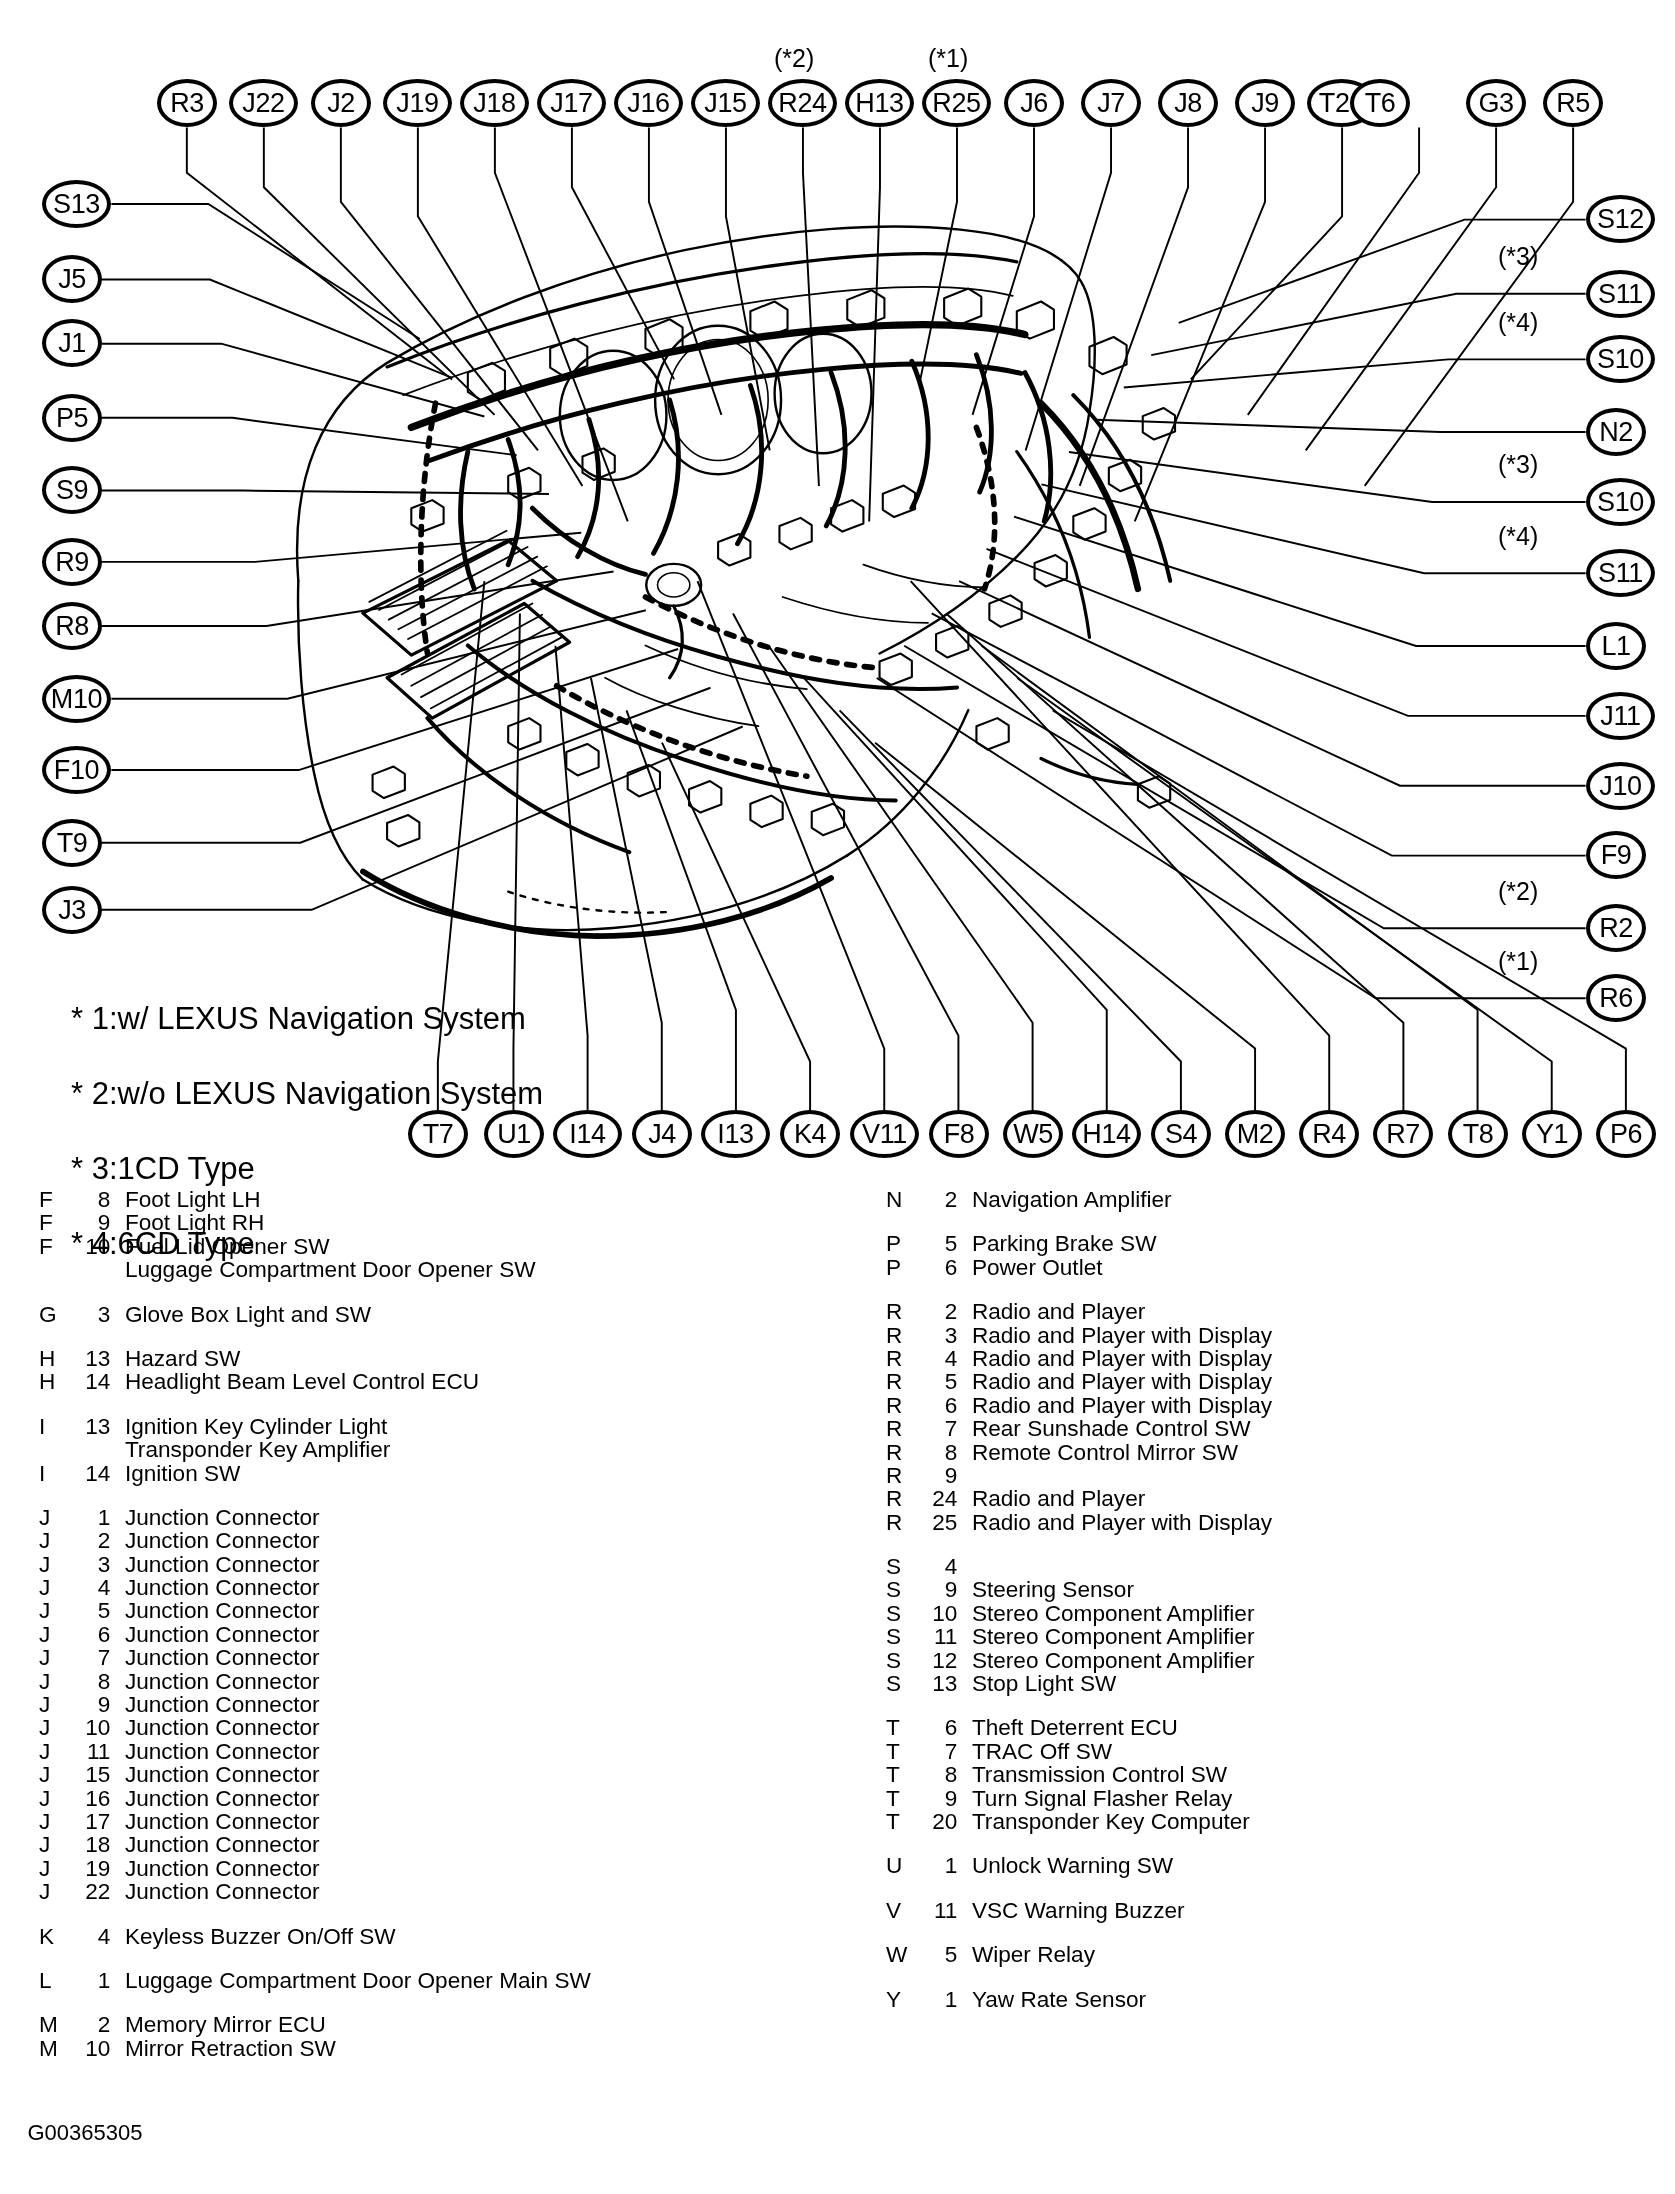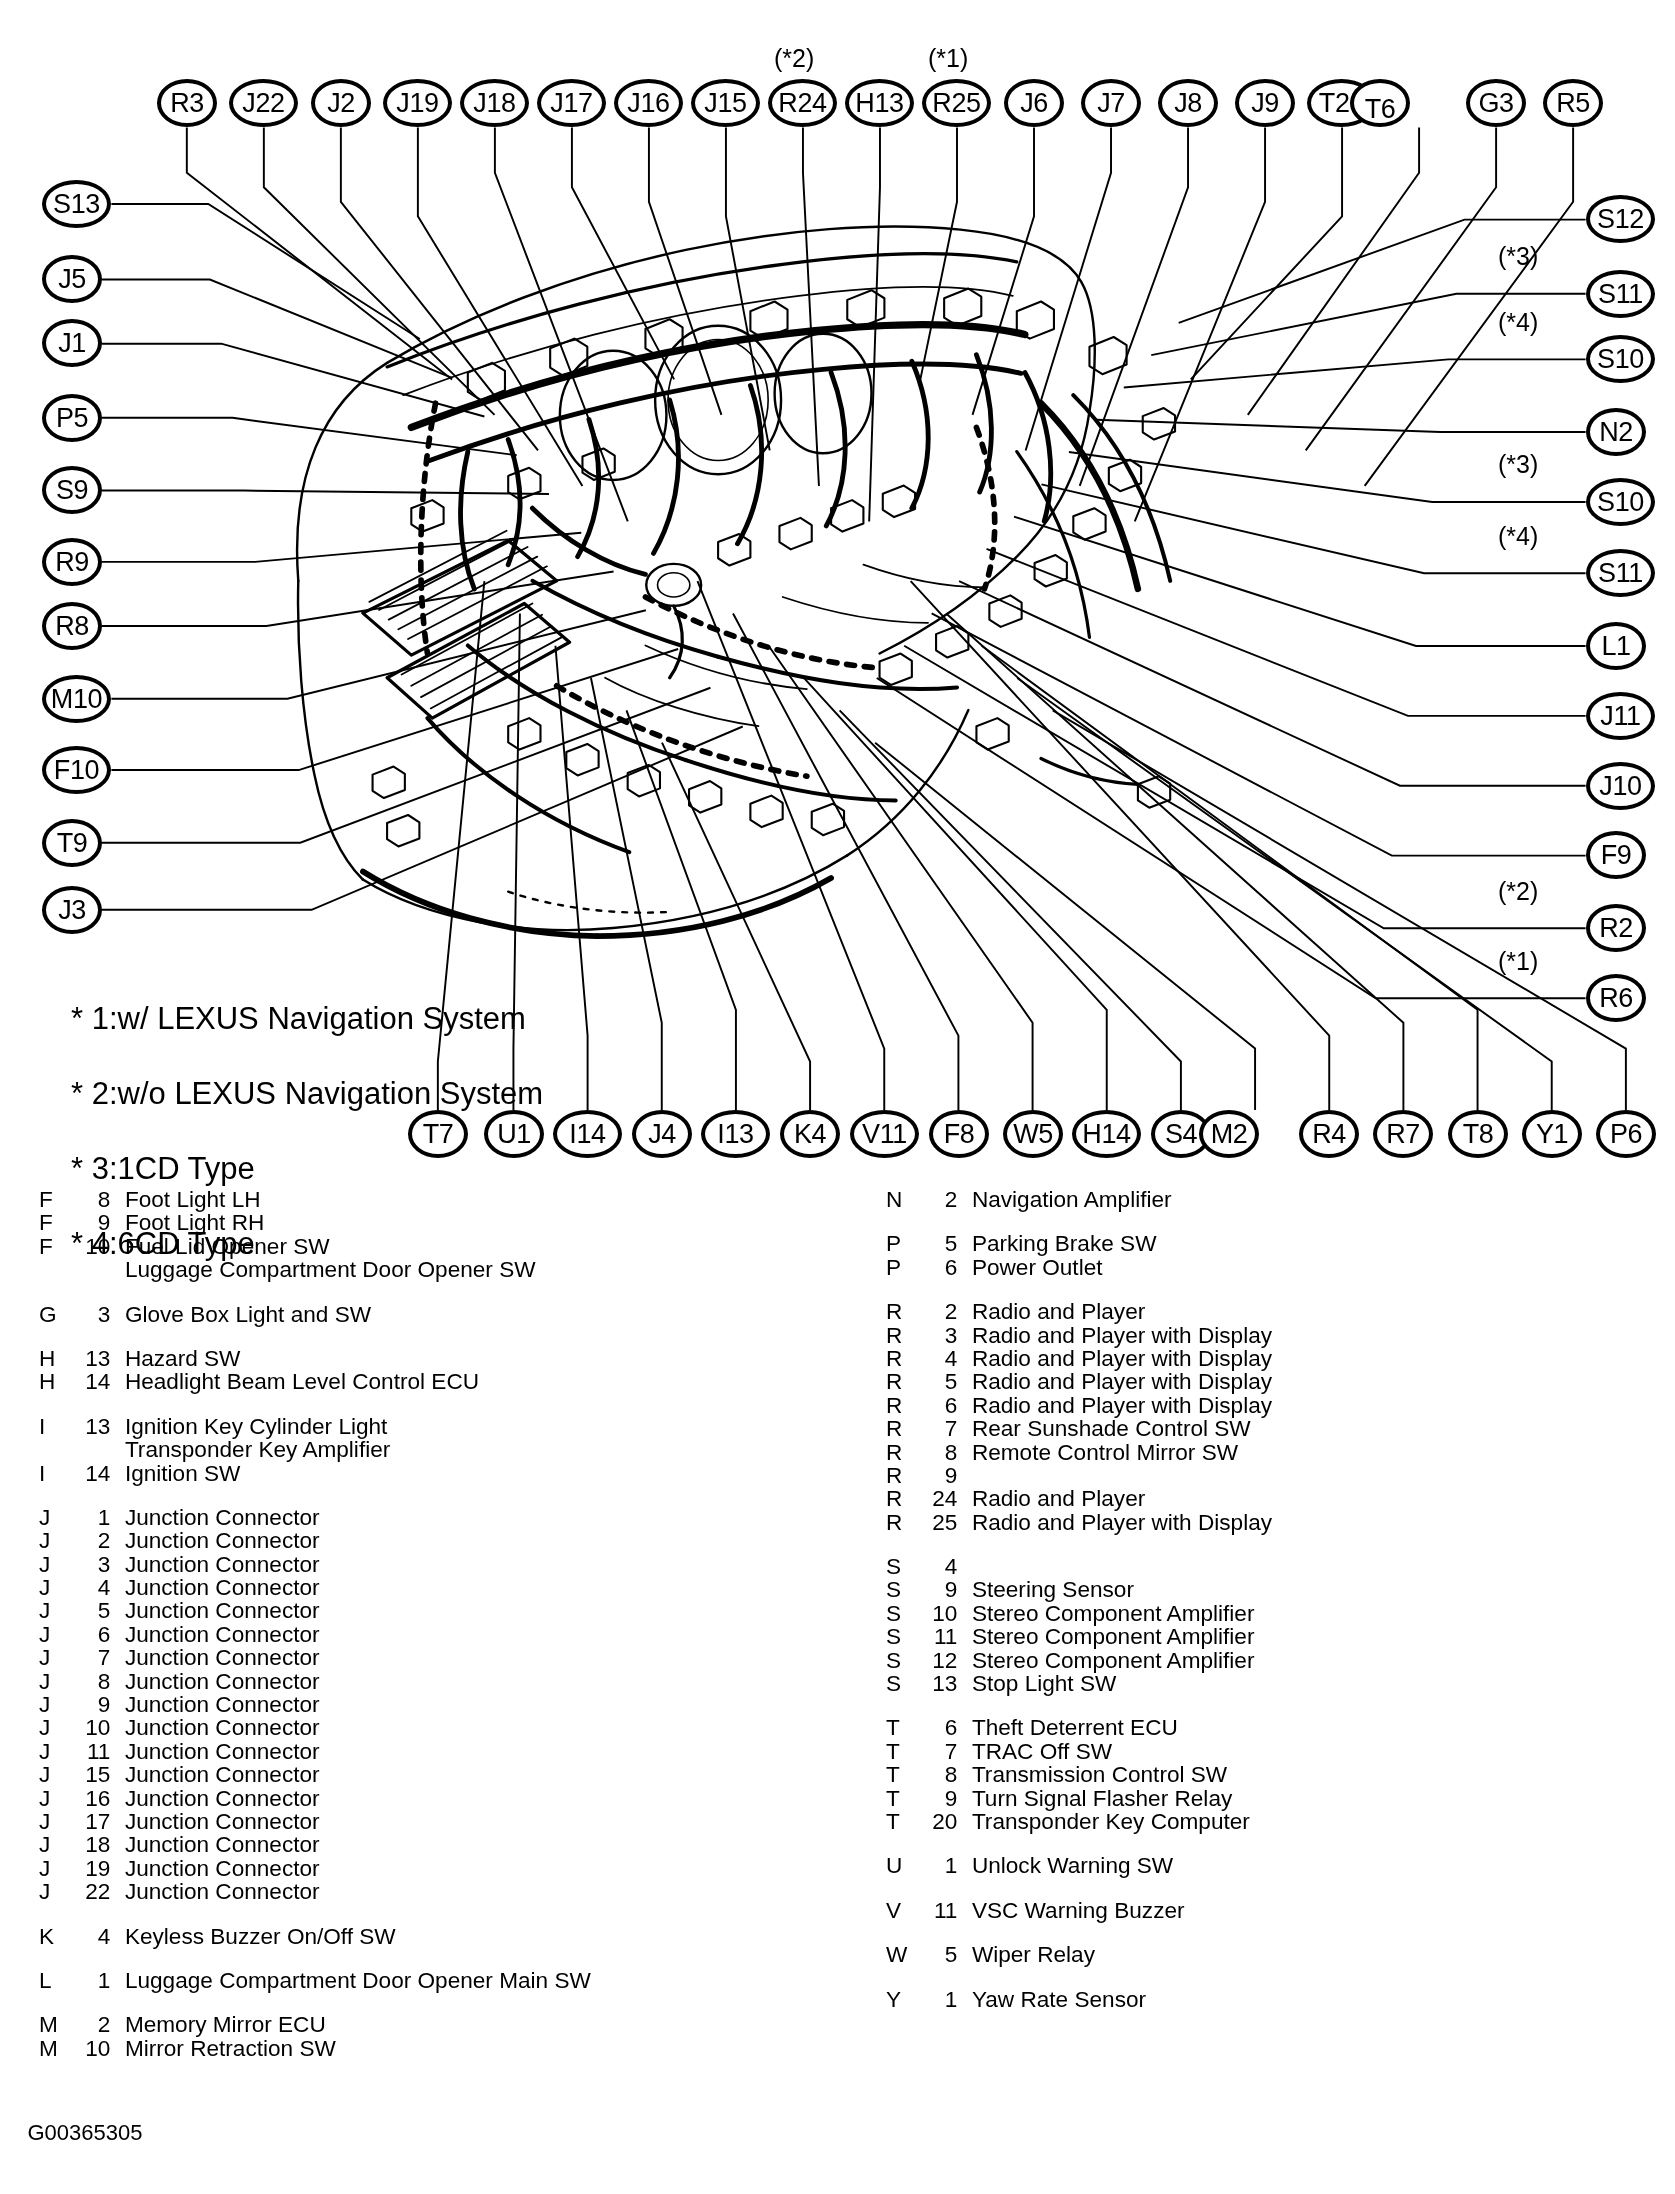--- a/index.html
+++ b/index.html
@@ -703,21 +703,21 @@
     </div>
     <div class="bubble" style="left: 1158px; top: 79px;">
       <span>J8</span>
     </div>
     <div class="bubble" style="left: 1235px; top: 79px;">
       <span>J9</span>
     </div>
     <div class="bubble wide" style="left: 1307px; top: 79px;">
       <span>T20</span>
     </div>
-    <div class="bubble" style="left: 1350px; top: 79px; align-items: flex-end;">
+    <div class="bubble" style="left: 1350px; top: 79px;">
       <span>T6</span>
     </div>
     <div class="bubble" style="left: 1466px; top: 79px;">
       <span>G3</span>
     </div>
     <div class="bubble" style="left: 1543px; top: 79px;">
       <span>R5</span>
     </div>
     <div class="bubble wide" style="left: 42px; top: 180px;">
       <span>S13</span>
@@ -820,21 +820,21 @@
     </div>
     <div class="bubble" style="left: 1003px; top: 1110px;">
       <span>W5</span>
     </div>
     <div class="bubble wide" style="left: 1072px; top: 1110px;">
       <span>H14</span>
     </div>
     <div class="bubble" style="left: 1151px; top: 1110px;">
       <span>S4</span>
     </div>
-    <div class="bubble" style="left: 1199px; top: 1110px;">
+    <div class="bubble" style="left: 1225px; top: 1110px;">
       <span>M2</span>
     </div>
     <div class="bubble" style="left: 1299px; top: 1110px;">
       <span>R4</span>
     </div>
     <div class="bubble" style="left: 1373px; top: 1110px;">
       <span>R7</span>
     </div>
     <div class="bubble" style="left: 1448px; top: 1110px;">
       <span>T8</span>

